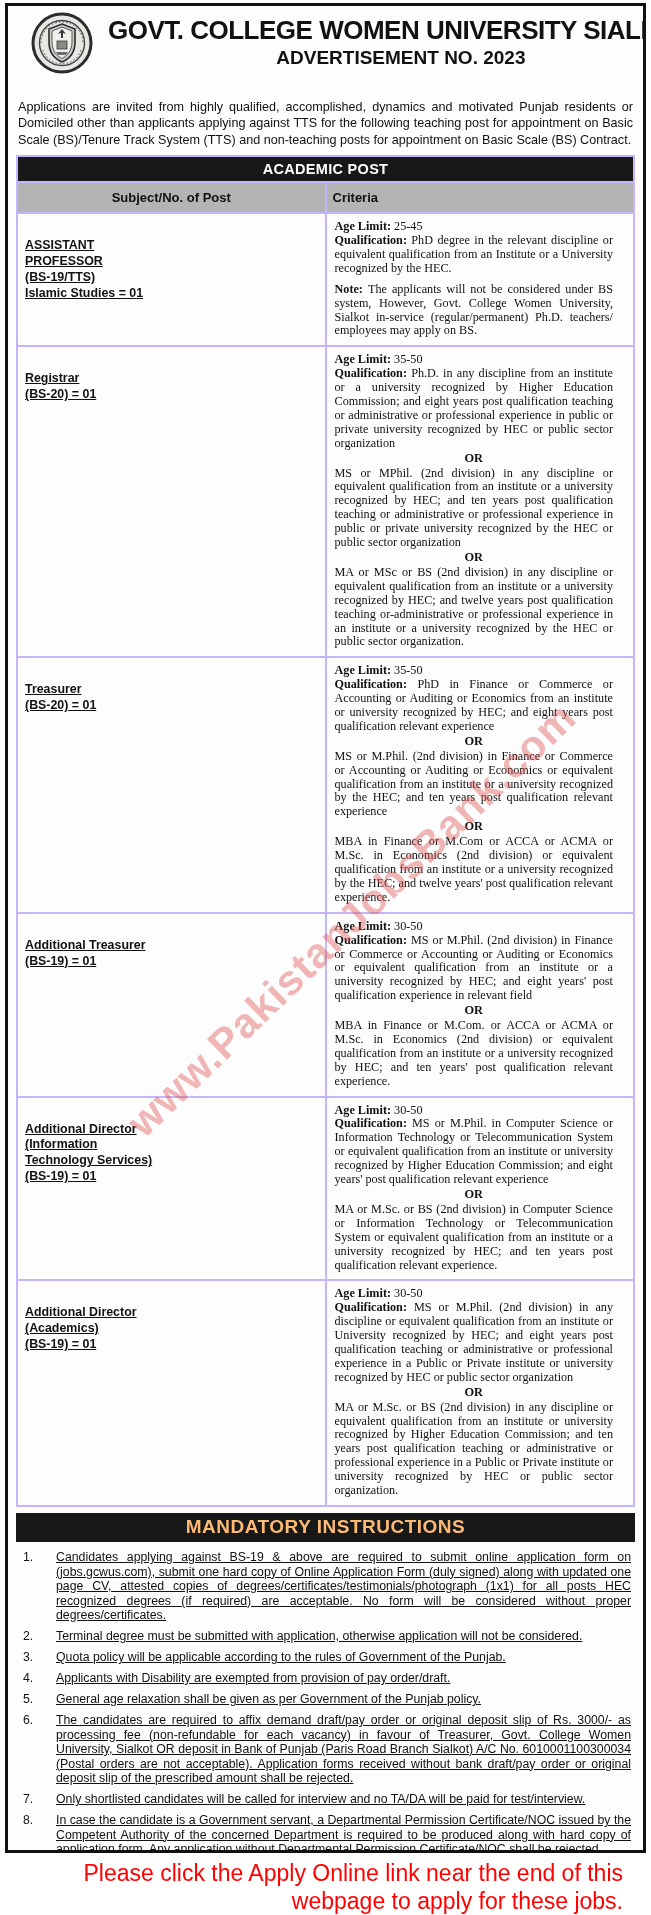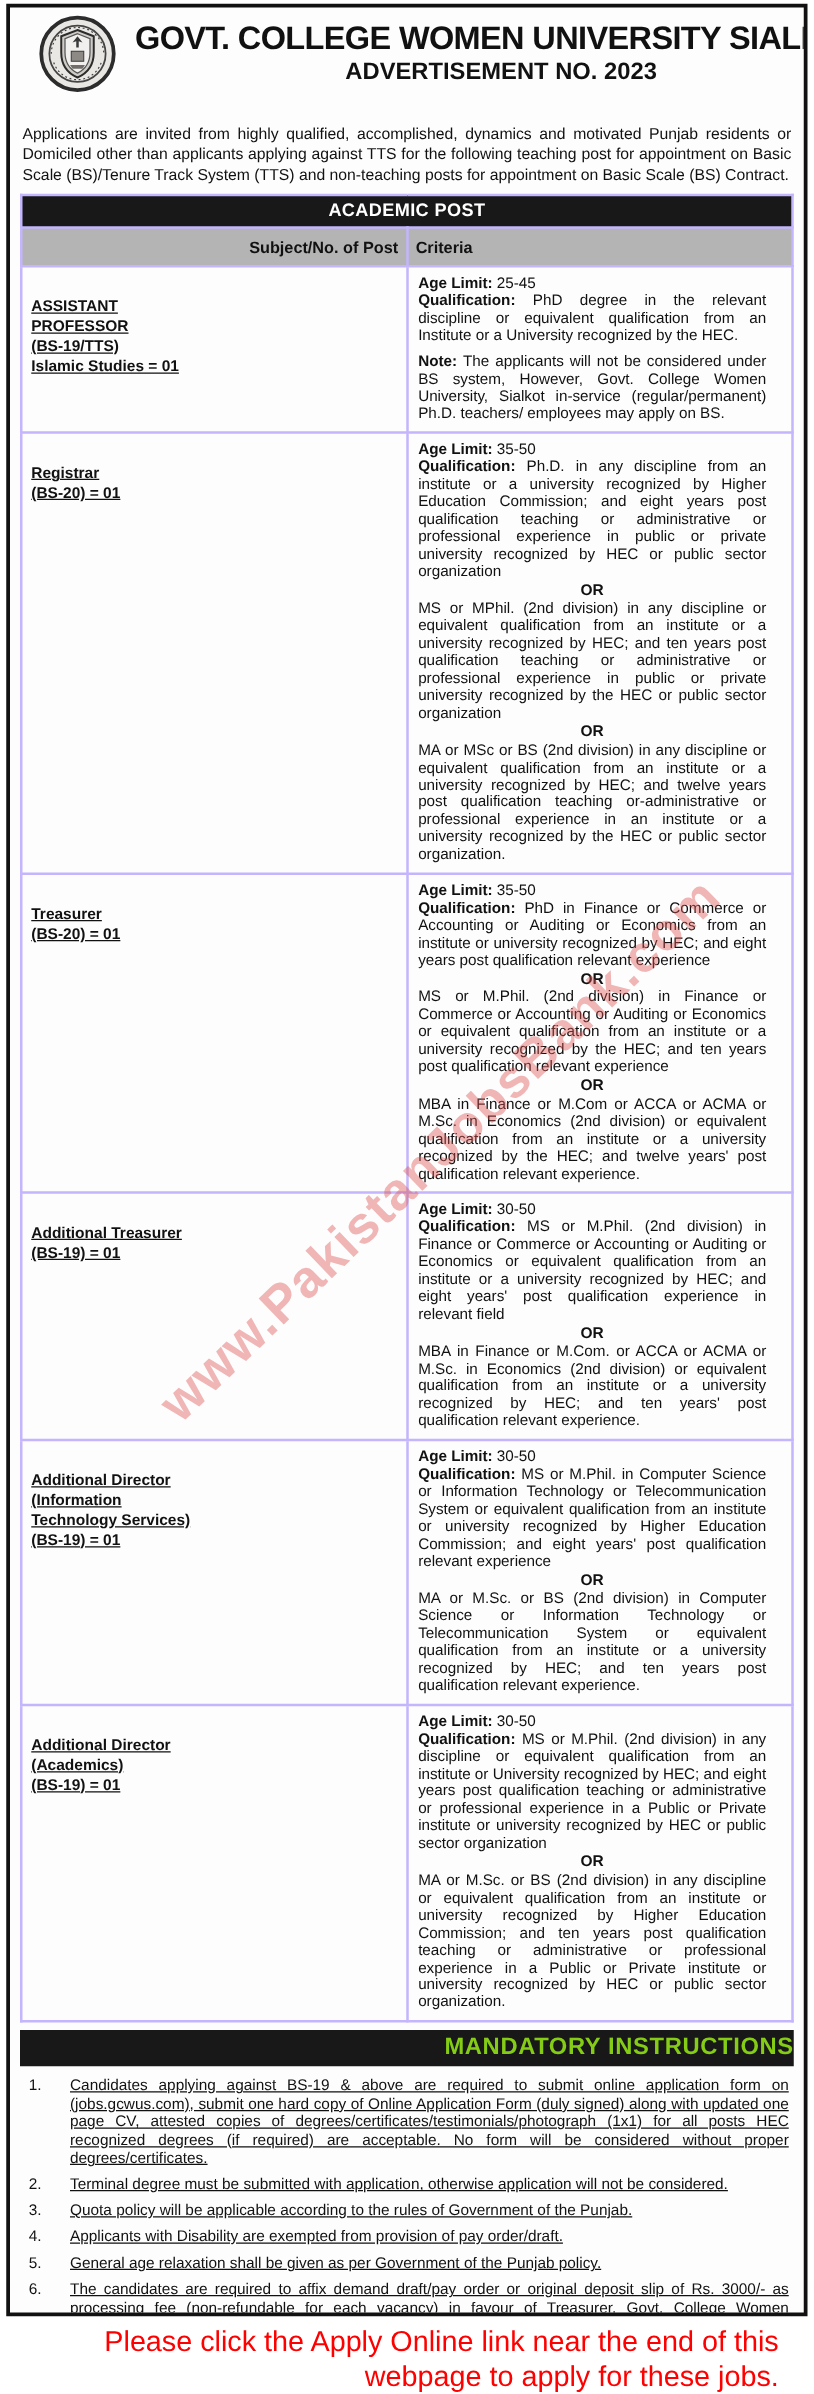--- a/index.html
+++ b/index.html
@@ -29,34 +29,34 @@
   
   table.posts { width:100%; border-collapse:collapse; table-layout:fixed; }
   table.posts, table.posts td, table.posts th { border:2px solid #c4b5fd; }
   td.band, .band-row td {
     background:#181818; color:#fff; font-weight:bold; text-align:center;
     font-size:14.5px; padding:4px 2px; letter-spacing:0.3px;
   }
   th.colh {
     background:#b4b4b4; font-size:13px; font-weight:bold; padding:7px 6px;
   }
-  th.colh.left { text-align:right; width:164px; }
+  th.colh.left { text-align:center; width:164px; }
   th.colh.right { text-align:left; }
   td.post-cell {
     vertical-align:top; padding:24px 4px 6px 7px;
     font-weight:bold; font-size:12.4px; line-height:1.28; width:164px;text-decoration:underline;
   }
-  td.crit-cell { vertical-align:top; padding:6px 20px 7px 8px; font-size:12.2px; line-height:1.12; }
+  td.crit-cell { vertical-align:top; padding:6px 20px 7px 8px; font-size:12.2px; line-height:1.12;font-family:Liberation Serif, serif; }
   .crit { text-align:justify; margin:0; line-height:1.14; }
   .crit b { font-weight:bold; }
   .crit.gap { margin-top:7px; }
   .or-line { font-weight:bold; font-size:12.4px; margin:1px 0;text-align:center; }
   
   .mand-band {
-    background:#181818; color:#84cc16; font-weight:bold; text-align:right;
+    background:#181818; color:#fdba74; font-weight:bold; text-align:center;
     font-size:19px; letter-spacing:0.5px; padding:3px 0 4px 0; margin-top:6px;
   }
   ol.instr { margin:8px 4px 0 2px; padding-left:0; list-style:none; counter-reset:num;text-decoration:underline; }
   ol.instr li {
     counter-increment:num;
     position:relative; padding-left:38px; margin-bottom:6.5px;
     font-size:12.3px; line-height:1.18; text-align:justify;
   }
   ol.instr li::before {
     content:counter(num) "."; position:absolute; left:5px; top:0; font-size:12.3px;

